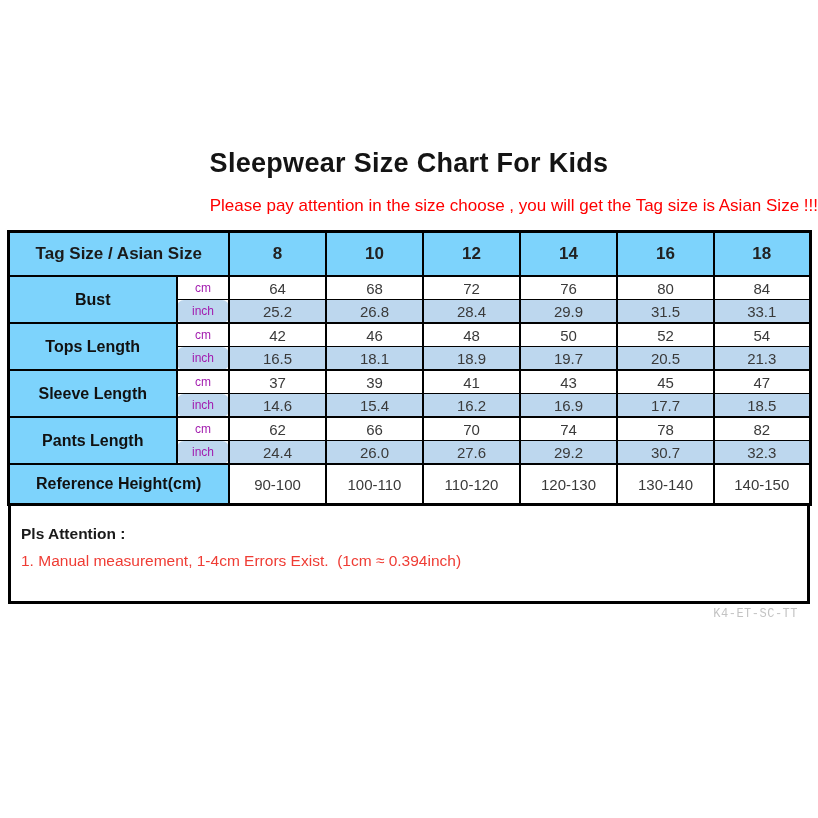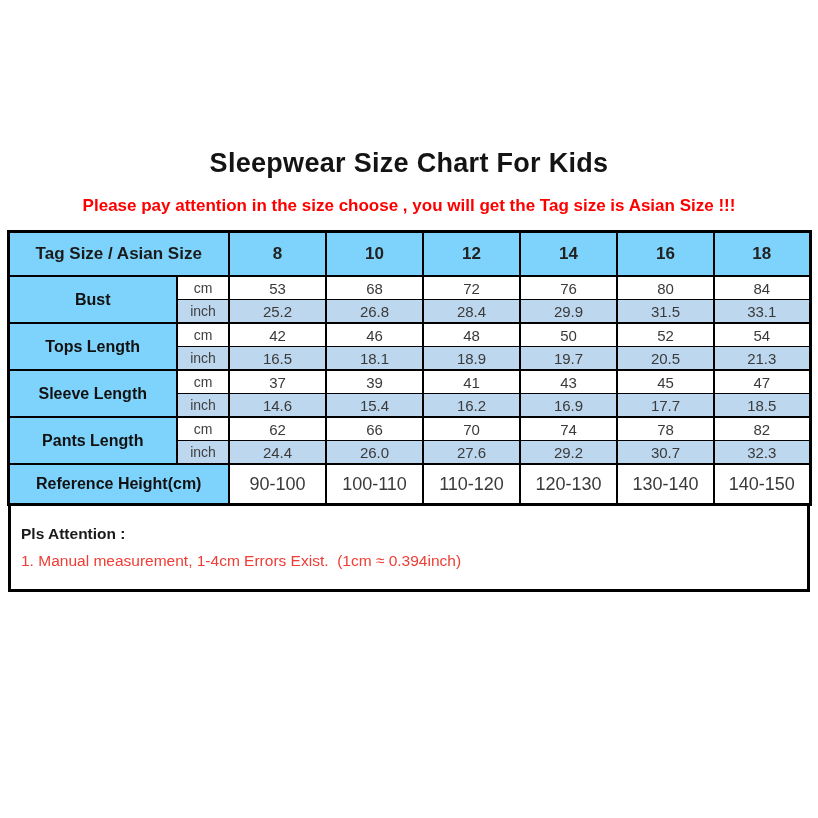--- a/index.html
+++ b/index.html
@@ -17,23 +17,23 @@
     padding-top: 148px;
   }
   .title {
     text-align: center;
     font-size: 27px;
     font-weight: bold;
     color: #141414;
     letter-spacing: 0.3px;
   }
   .subtitle {
-    text-align: center;
+    text-align: right;
     font-size: 17px;
-    font-weight: bold;
+    font-weight: normal;
     color: #fe0000;
     margin-top: 17px;
   }
   table.chart-table {
     border-collapse: collapse;
     table-layout: fixed;
     width: 802px;
     margin: 14px auto 0 auto;
     border: 3px solid #000;
   }
@@ -57,49 +57,50 @@
     font-weight: bold;
     color: #222222;
     height: 42px;
   }
   td.grp-label {
     font-size: 16px;
     font-weight: bold;
     color: #111111;
   }
   td.unit {
-    font-size: 14px;
-    color: #404040;
+    font-size: 12px;
+    color: #a21caf;
     height: 22px;
+    border-radius: 7px;
   }
   td.val {
     font-size: 15px;
     color: #3a3a3a;
     height: 22px;
   }
   tr.cm-row td { border-bottom-width: 1px; }
   tr.inch-row td { border-top-width: 1px; }
   td.ref-label {
     font-size: 16px;
     font-weight: bold;
     color: #111111;
     height: 38px;
   }
   td.ref-val {
-    font-size: 18px;
+    font-size: 15px;
     color: #3a3a3a;
     height: 38px;
   }
   .notes {
     box-sizing: border-box;
     width: 802px;
     margin: 0 auto;
     border: 3px solid #000;
     border-top: 0;
-    padding: 10px 10px 14px 10px;
+    padding: 10px 10px 26px 10px;
     background: #ffffff;
   }
   .notes-heading {
     font-size: 15.5px;
     font-weight: bold;
     color: #1a1a1a;
     margin: 5px 0 0 0;
     line-height: 26px;
   }
   .note {
@@ -147,21 +148,21 @@
         <td class="green hdr-size">10</td>
         <td class="green hdr-size">12</td>
         <td class="green hdr-size">14</td>
         <td class="green hdr-size">16</td>
         <td class="green hdr-size">18</td>
       </tr>
 
       <tr class="cm-row">
         <td class="green grp-label" rowspan="2">Bust</td>
         <td class="unit">cm</td>
-        <td class="val">53</td>
+        <td class="val">64</td>
         <td class="val">68</td>
         <td class="val">72</td>
         <td class="val">76</td>
         <td class="val">80</td>
         <td class="val">84</td>
       </tr>
       <tr class="inch-row">
         <td class="unit blue">inch</td>
         <td class="val blue">25.2</td>
         <td class="val blue">26.8</td>
@@ -241,14 +242,15 @@
         <td class="ref-val">140-150</td>
       </tr>
     </tbody>
   </table>
 
   <div class="notes">
     <div class="notes-heading">Pls Attention :</div>
     <div class="note">1. Manual measurement, 1-4cm Errors Exist.  (1cm ≈ 0.394inch)</div>
   </div>
 
+  <div class="code">K4-ET-SC-TT</div>
 
 </div>
 
 </body></html>

